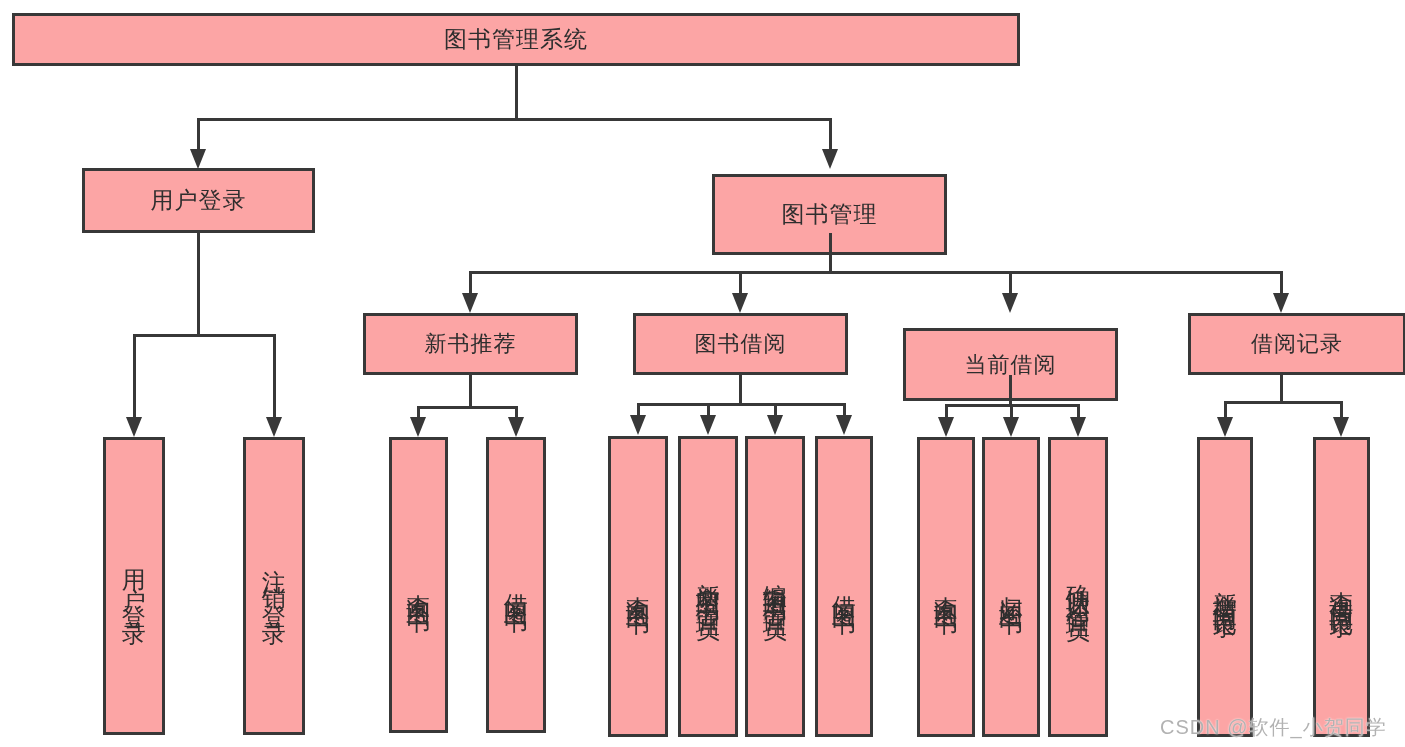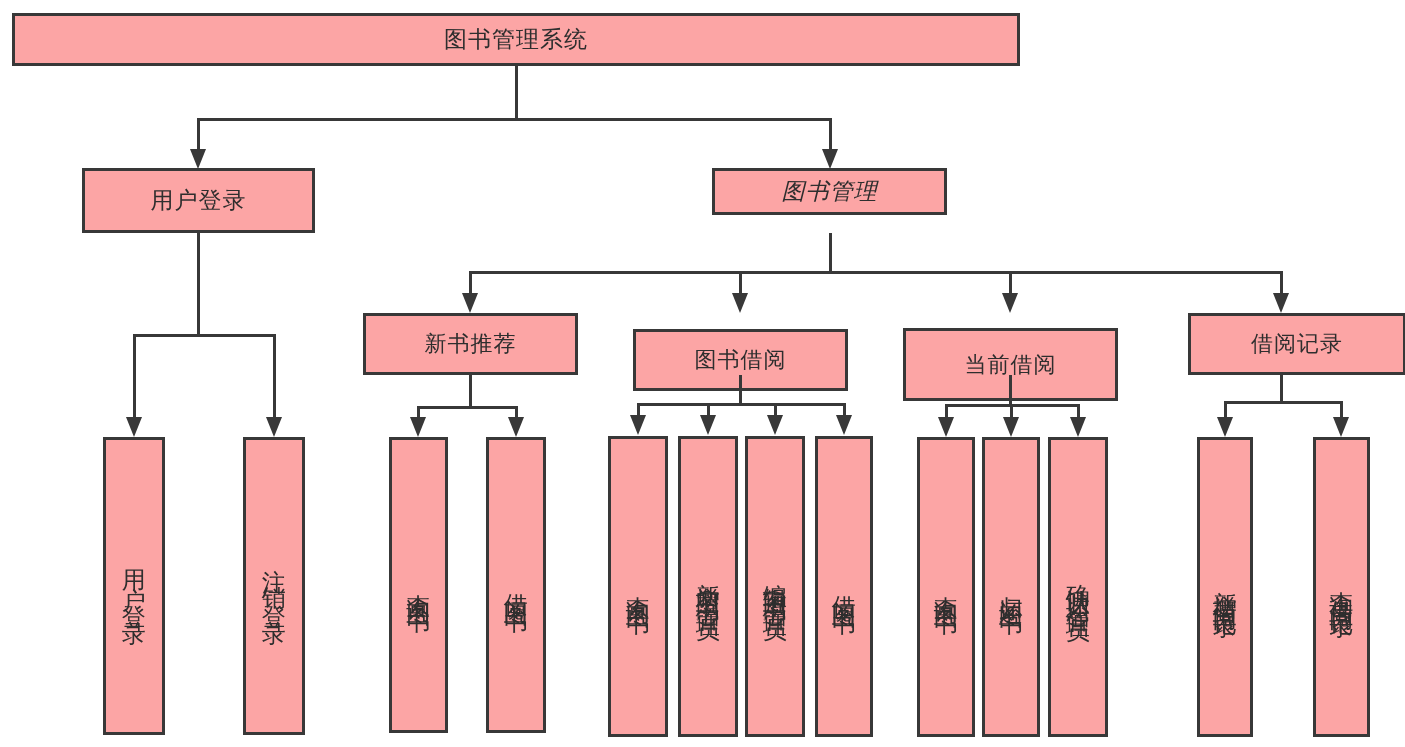--- a/index.html
+++ b/index.html
@@ -70,29 +70,29 @@
 <div id="canvas">
 
   <div class="box hbox root-box" style="left:12px;top:13px;width:1008px;height:53px;">
     <span>图书管理系统</span>
   </div>
 
   <div class="box hbox l2-box" style="left:82px;top:168px;width:233px;height:65px;">
     <span>用户登录</span>
   </div>
 
-  <div class="box hbox l2-box" style="left:712px;top:168px;width:235px;height:47px;font-style:italic;">
+  <div class="box hbox l2-box" style="left:712px;top:174px;width:235px;height:81px;">
     <span>图书管理</span>
   </div>
 
   <div class="box hbox" style="left:363px;top:313px;width:215px;height:62px;">
     <span>新书推荐</span>
   </div>
 
-  <div class="box hbox" style="left:633px;top:313px;width:215px;height:62px;margin-top:16px;">
+  <div class="box hbox" style="left:633px;top:313px;width:215px;height:62px;">
     <span>图书借阅</span>
   </div>
 
   <div class="box hbox" style="left:903px;top:328px;width:215px;height:73px;">
     <span>当前借阅</span>
   </div>
 
   <div class="box hbox" style="left:1172px;top:313px;width:218px;height:62px;margin-left:16px;">
     <span>借阅记录</span>
   </div>
@@ -207,14 +207,15 @@
 
   <div>
     <div class="vline" style="left:1280px;top:375px;height:29px;"></div>
     <div class="hline" style="left:1224px;top:401px;width:119px;"></div>
     <div class="vline" style="left:1224px;top:401px;height:17px;"></div>
     <div class="arrow" style="left:1217px;top:417px;"></div>
     <div class="vline" style="left:1340px;top:401px;height:17px;"></div>
     <div class="arrow" style="left:1333px;top:417px;"></div>
   </div>
 
+  <div class="watermark">CSDN @软件_小贺同学</div>
 
 </div>
 
 </body></html>

